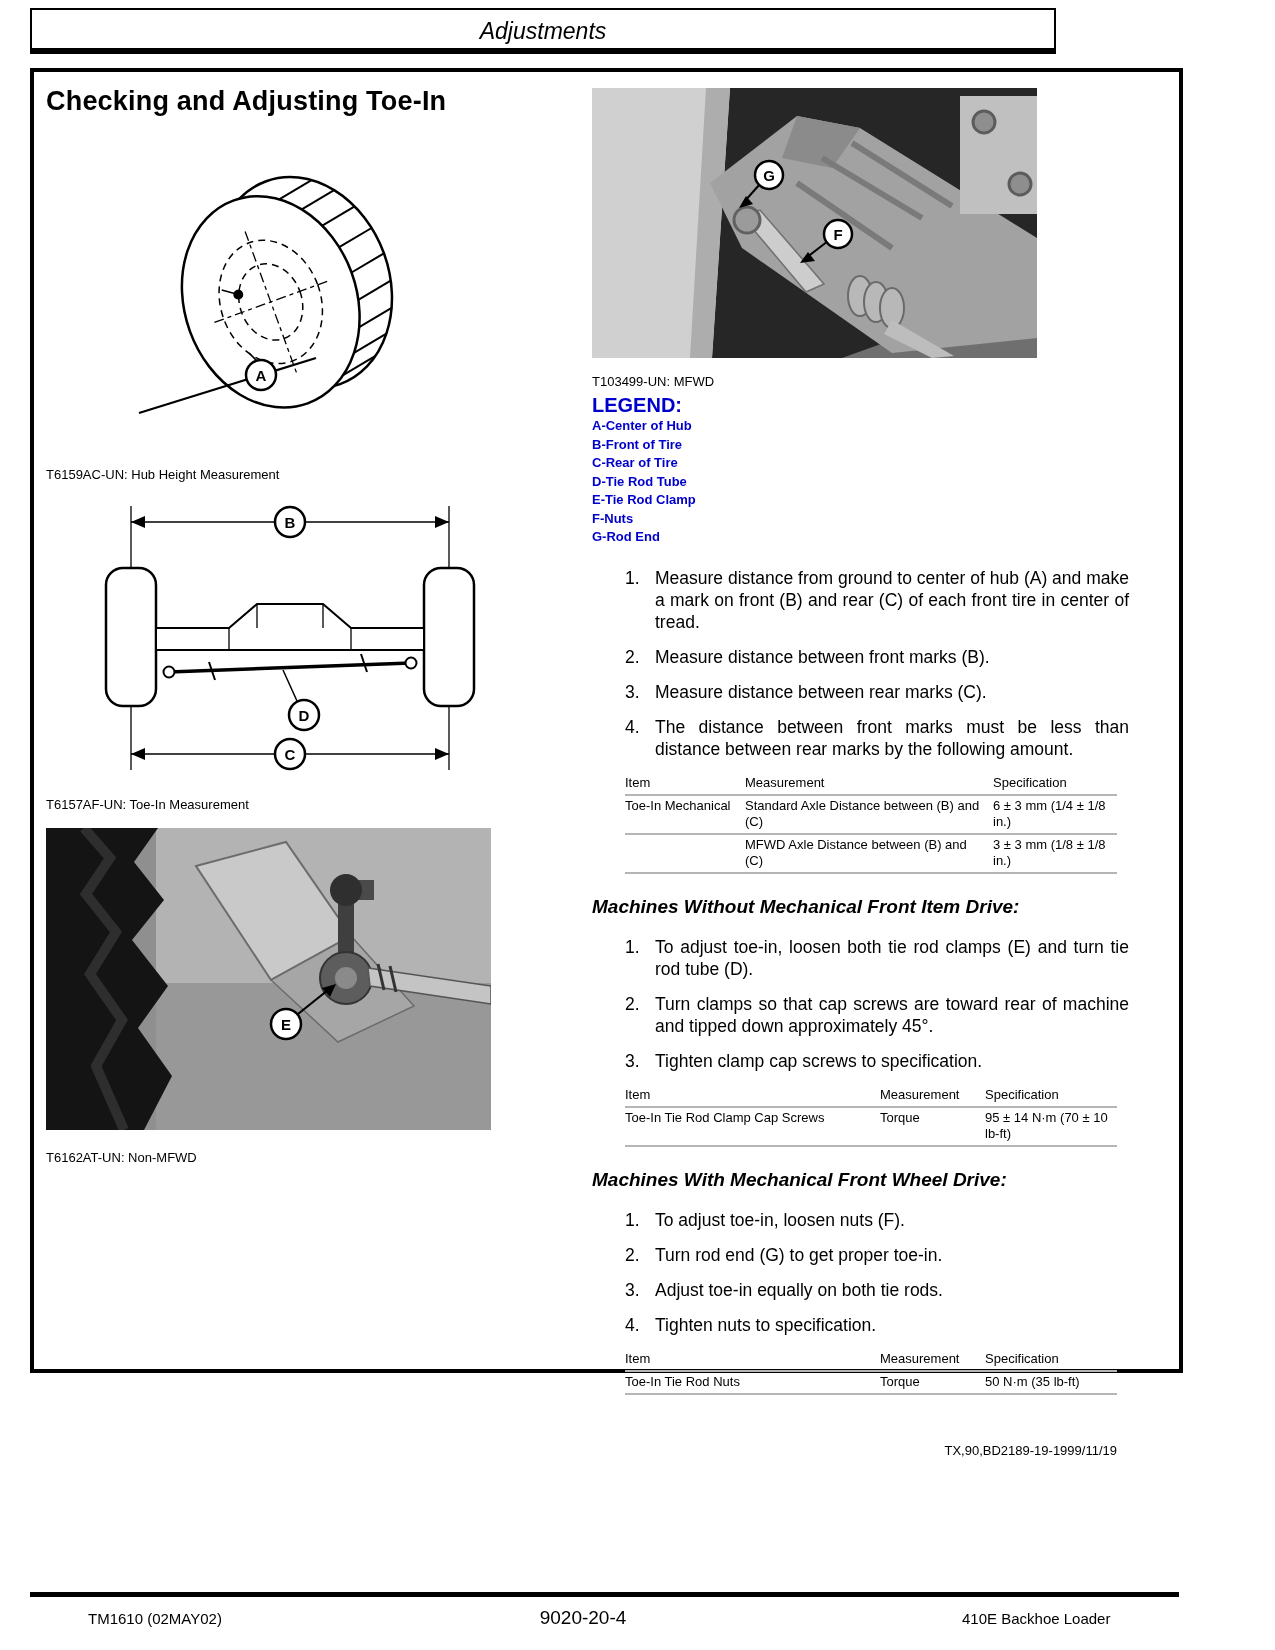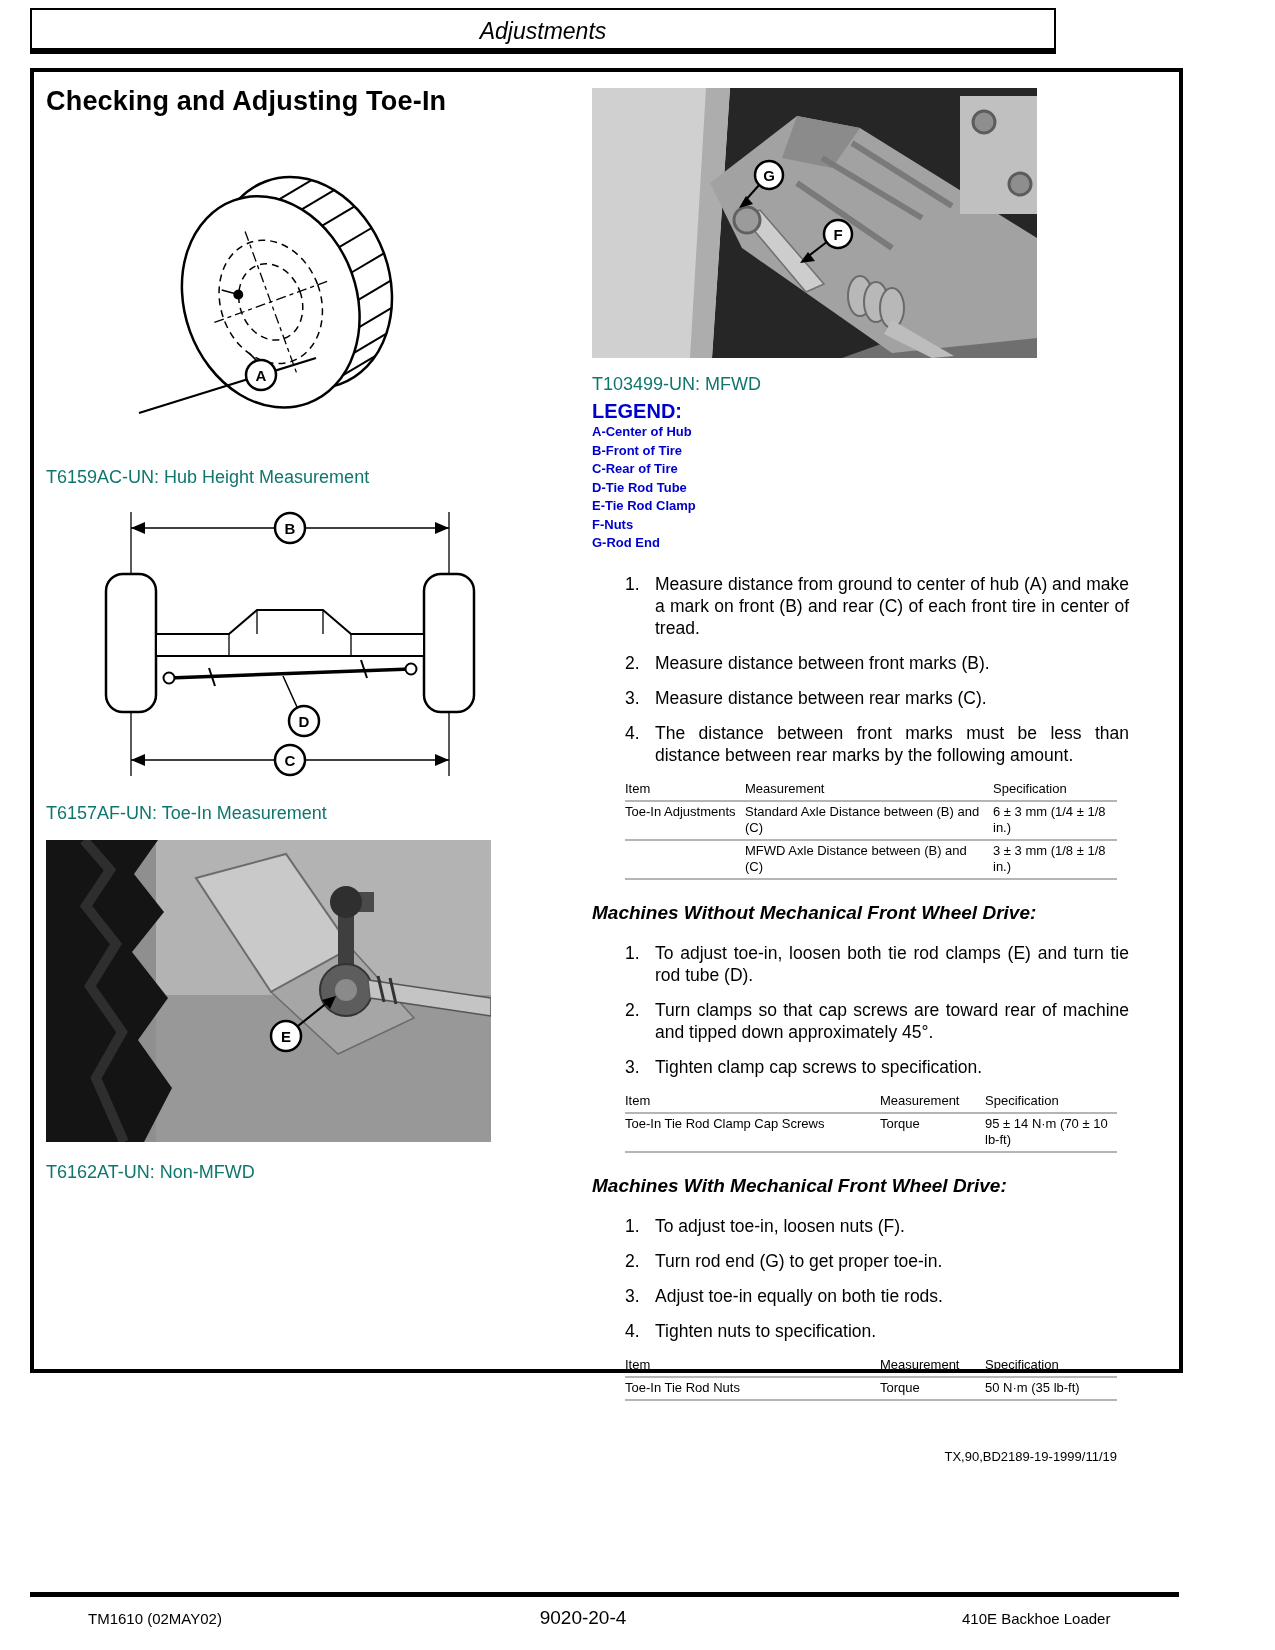--- a/index.html
+++ b/index.html
@@ -13,21 +13,21 @@
 
   
   .main-box{position:absolute;left:30px;top:68px;width:1145px;height:1297px;
     border:4px solid #000000;box-sizing:content-box;}
   .col-left{position:absolute;left:12px;top:14px;width:545px;}
   .col-right{position:absolute;left:558px;top:16px;width:537px;}
 
   .page-title{font-size:27px;font-weight:bold;letter-spacing:.2px;}
 
   .figure-svg{display:block;}
-  .caption{font-size:18px;color:#0f766e;}
+  .caption{font-size:13px;color:#000000;}
 
   
   .fig-tire{margin:38px 0 0 75px;}
   .cap-1{margin-top:22px;}
   .fig-axle{margin:10px 0 0 15px;}
   .cap-2{margin-top:10px;}
   .fig-photo1{margin-top:16px;}
   .cap-3{margin-top:20px;}
 
   
@@ -235,34 +235,34 @@
     </div>
 
     <div class="spec-table tb1">
       <div class="t-row t-head">
         <div class="t-c1">Item</div>
         <div class="t-c2">Measurement</div>
         <div class="t-c3">Specification</div>
       </div>
       <div class="t-rule"></div>
       <div class="t-row">
-        <div class="t-c1">Toe-In Adjustments</div>
+        <div class="t-c1">Toe-In Mechanical</div>
         <div class="t-c2">Standard Axle Distance between (B) and (C)</div>
         <div class="t-c3">6 ± 3 mm (1/4 ± 1/8 in.)</div>
       </div>
       <div class="t-rule"></div>
       <div class="t-row">
         <div class="t-c1"></div>
         <div class="t-c2">MFWD Axle Distance between (B) and (C)</div>
         <div class="t-c3">3 ± 3 mm (1/8 ± 1/8 in.)</div>
       </div>
       <div class="t-rule"></div>
     </div>
 
-    <div class="section-heading">Machines Without Mechanical Front Wheel Drive:</div>
+    <div class="section-heading">Machines Without Mechanical Front Item Drive:</div>
 
     <div>
       <div class="step">
         <span class="step-num">1.</span>
         <span class="step-text">To adjust toe-in, loosen both tie rod clamps (E) and turn tie rod tube (D).</span>
       </div>
       <div class="step">
         <span class="step-num">2.</span>
         <span class="step-text">Turn clamps so that cap screws are toward rear of machine and tipped down approximately 45°.</span>
       </div>

